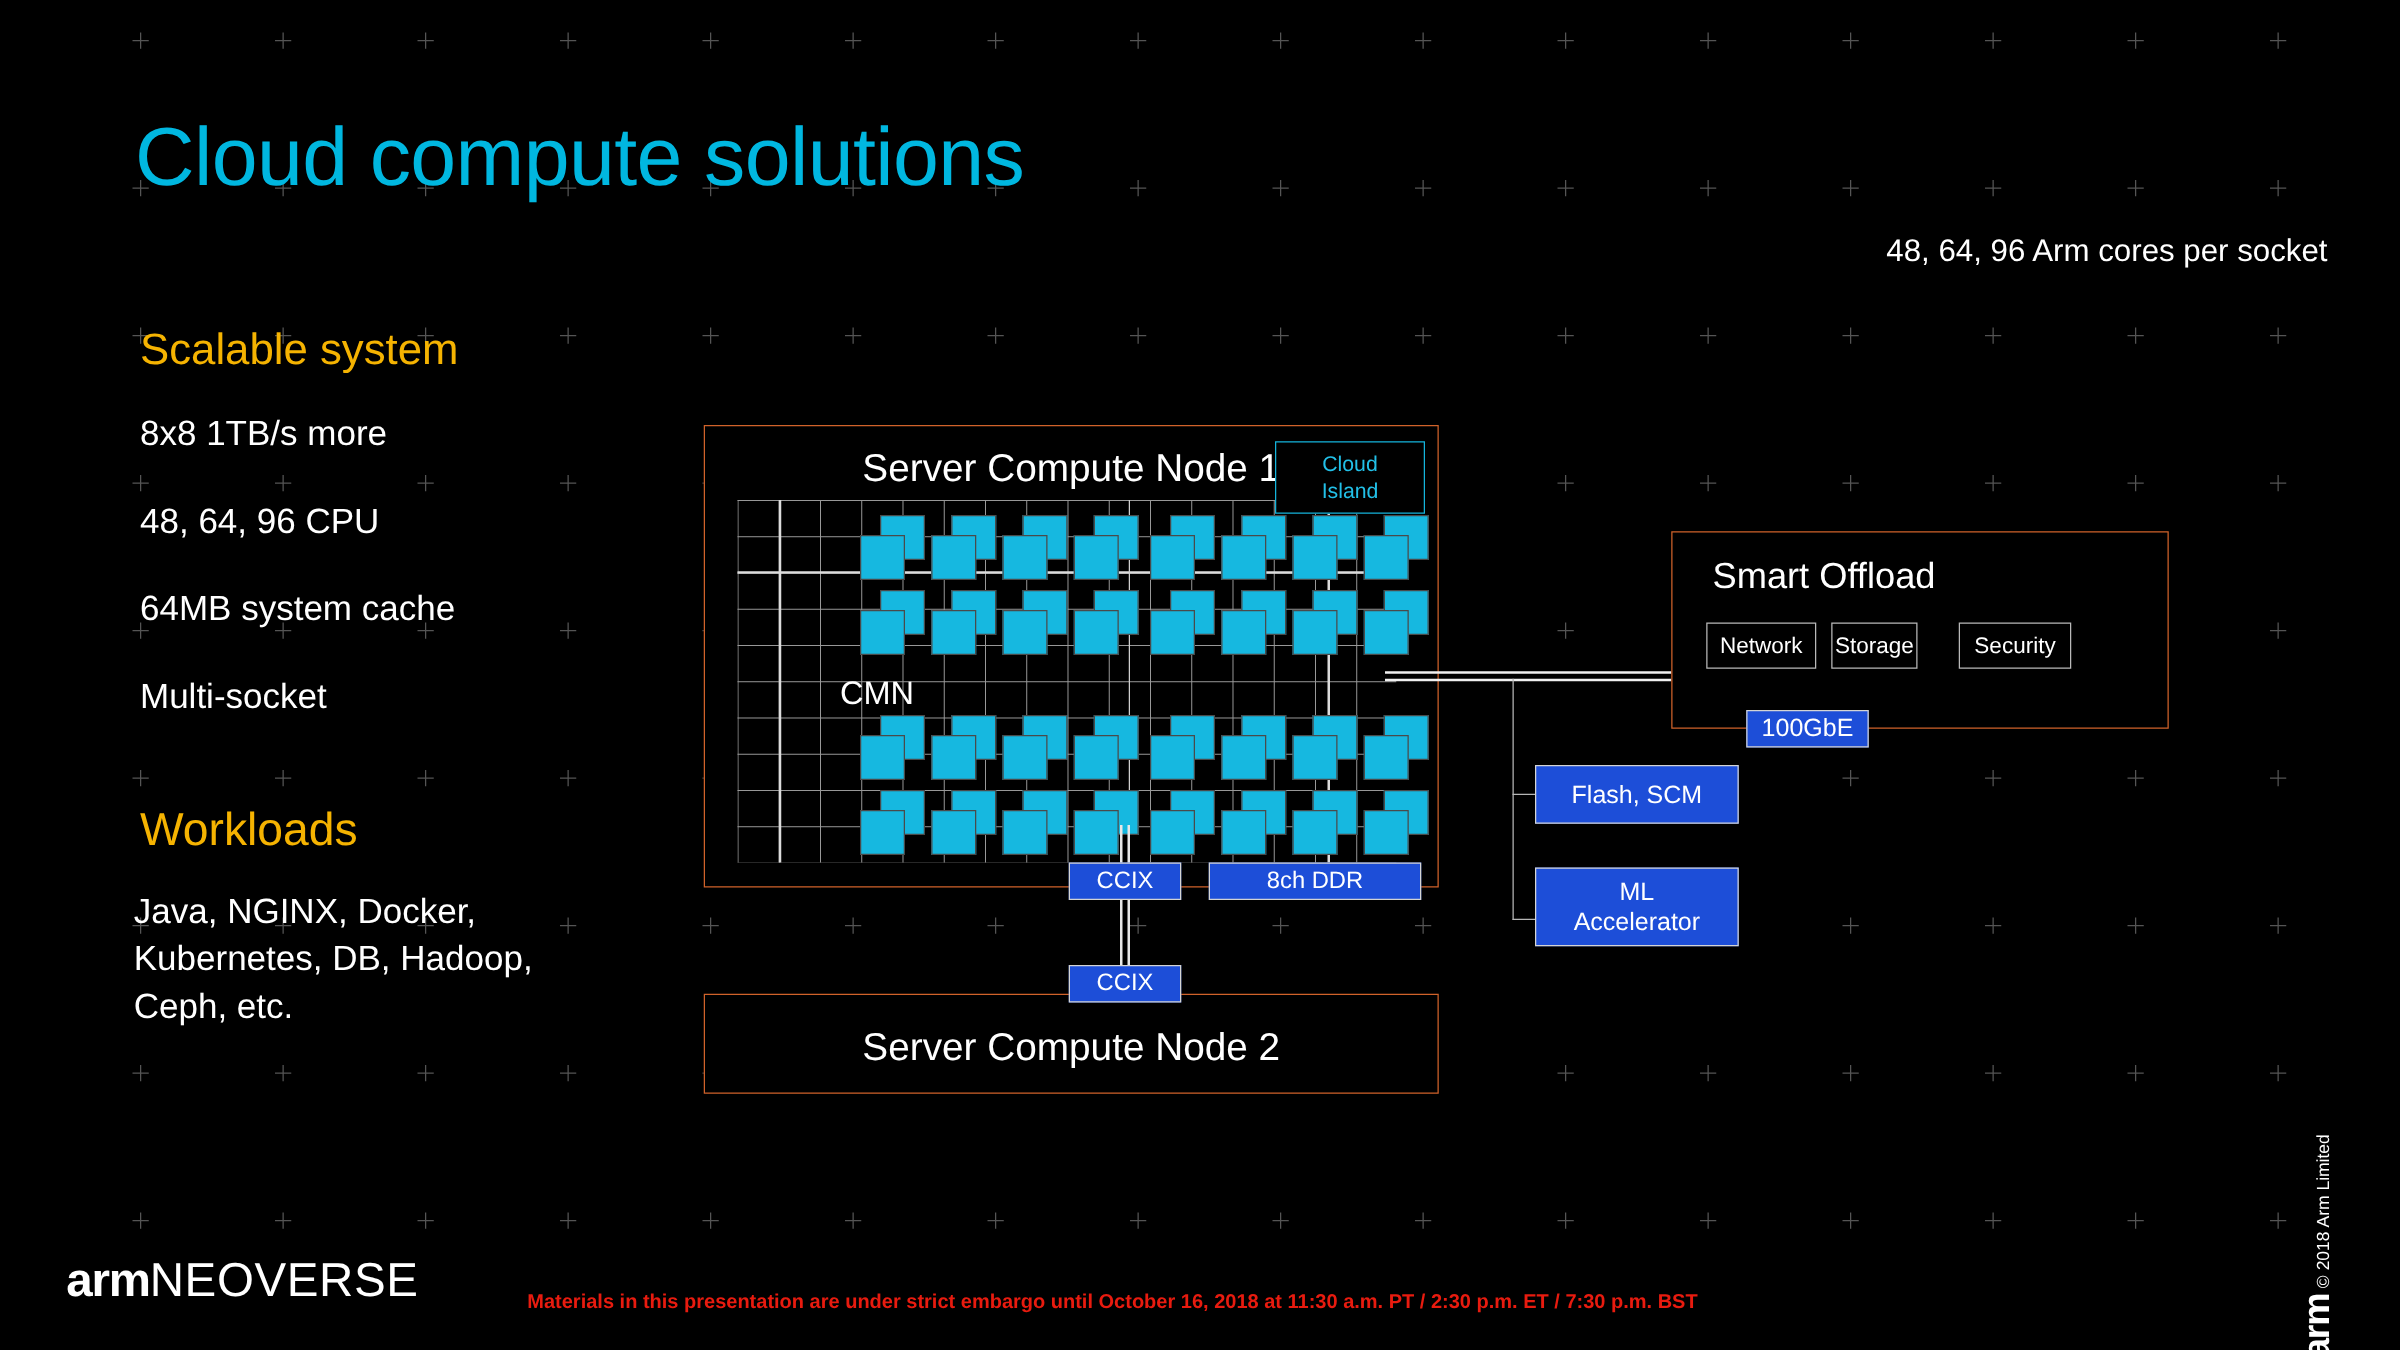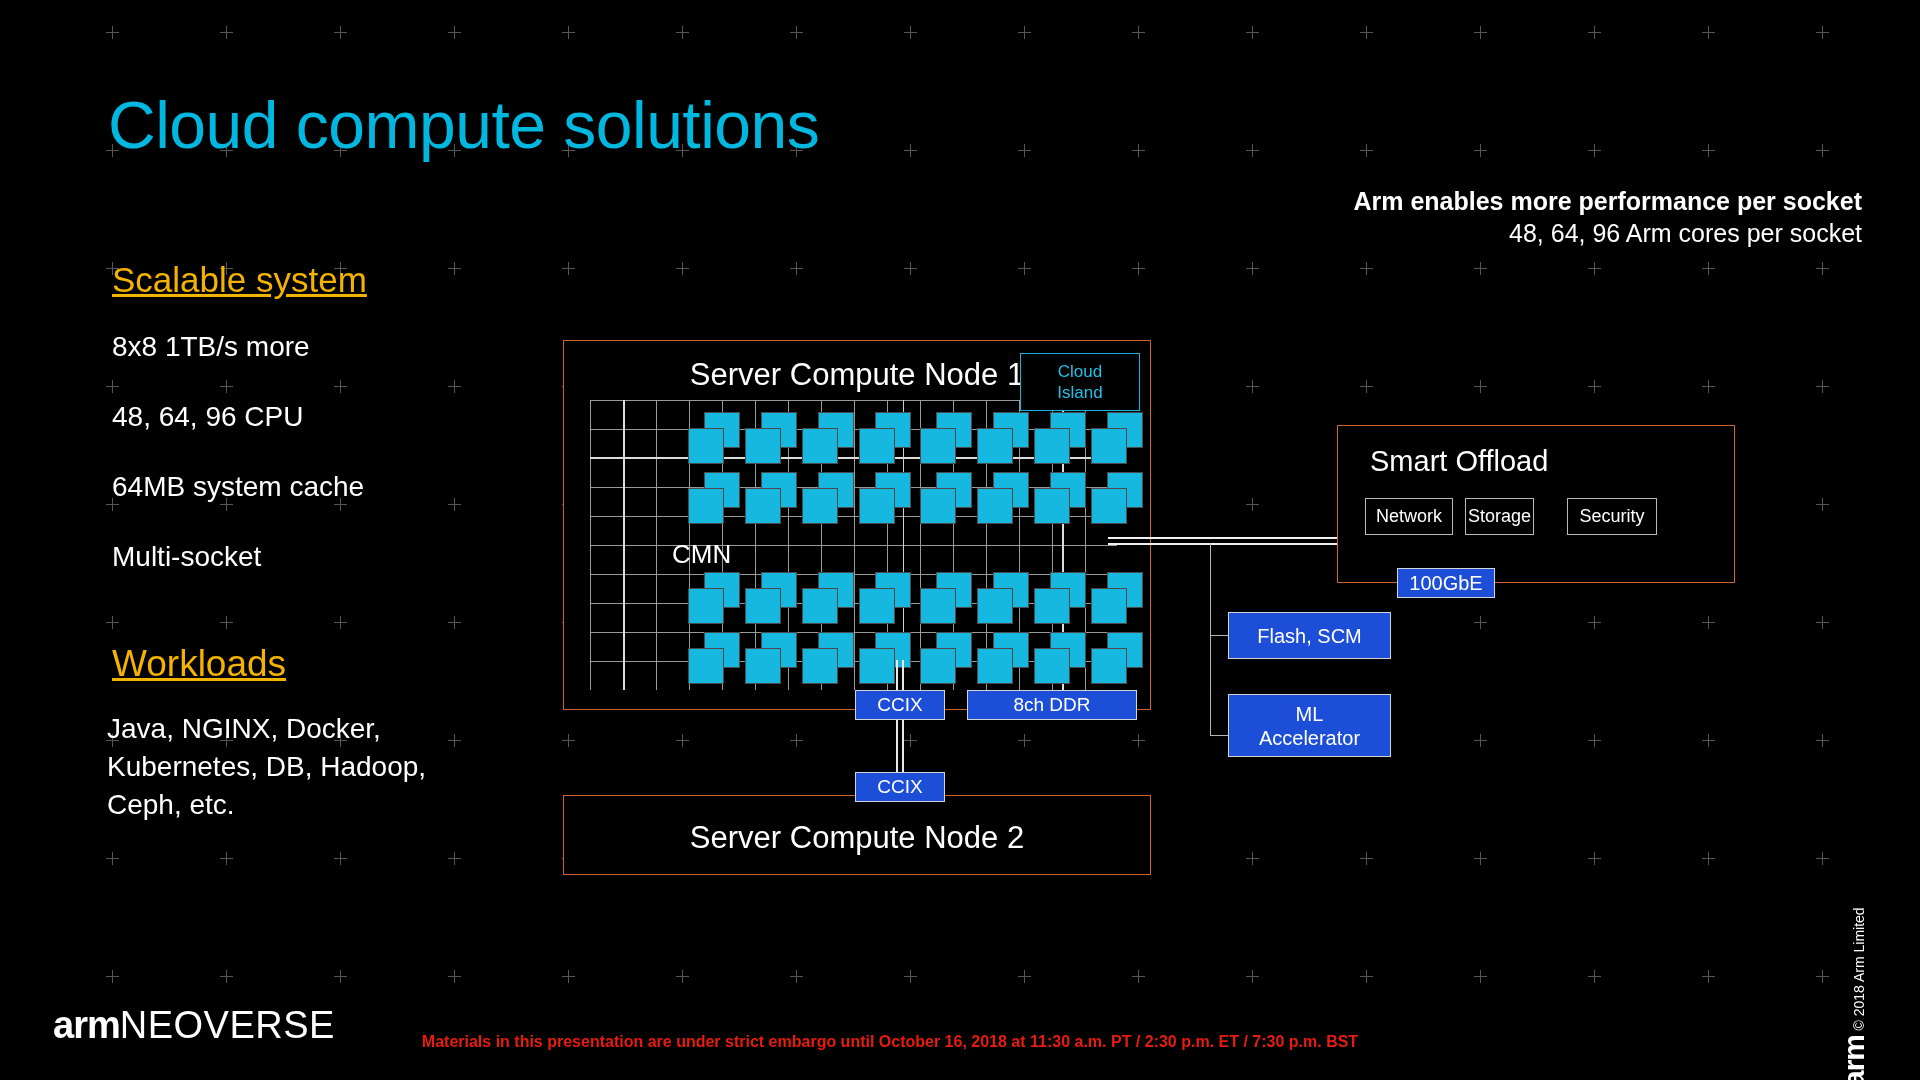--- a/index.html
+++ b/index.html
@@ -20,21 +20,21 @@
   
   #title {
     position:absolute; left:108px; top:92px; z-index:5;
     font-size:66px; font-weight:400; letter-spacing:-0.5px;
     line-height:1; white-space:nowrap;
   }
 
   
   #left-col { position:absolute; left:0; top:0; width:520px; height:1080px; z-index:5; }
   .sec-head {
-    position:absolute; font-size:35px; font-weight:400; white-space:nowrap; line-height:1;text-decoration:underline;
+    position:absolute; font-size:35px; font-weight:400; white-space:nowrap; line-height:1;
   }
   .body-line {
     position:absolute; font-size:28px; font-weight:400; color:#fff; white-space:nowrap; line-height:1.18;
   }
   #scalable-head { left:112px; top:262px; }
   #bullet-0 { left:112px; top:330px; }
   #bullet-1 { left:112px; top:400px; }
   #bullet-2 { left:112px; top:470px; }
   #bullet-3 { left:112px; top:540px; }
   #workloads-head { left:112px; top:645px; font-size:37px; }
@@ -337,21 +337,20 @@
   <div class="body-line" id="bullet-1">48, 64, 96 CPU</div>
   <div class="body-line" id="bullet-2">64MB system cache</div>
   <div class="body-line" id="bullet-3">Multi-socket</div>
   <div class="sec-head" id="workloads-head" style="color:#f5b301">Workloads</div>
   <div class="body-line" id="workloads-body">Java, NGINX, Docker,
 Kubernetes, DB, Hadoop,
 Ceph, etc.</div>
 </div>
 
 <div id="headline-block">
-  <div id="headline-1">Arm enables more performance per socket</div>
   <div id="headline-2">48, 64, 96 Arm cores per socket</div>
 </div>
 
 <div id="diagram">
 
   <div class="node-box" id="node1"></div>
   <div id="node1-label">Server Compute Node 1</div>
 
   <div id="mesh"></div>
   <div id="mesh-bold-h"></div>

